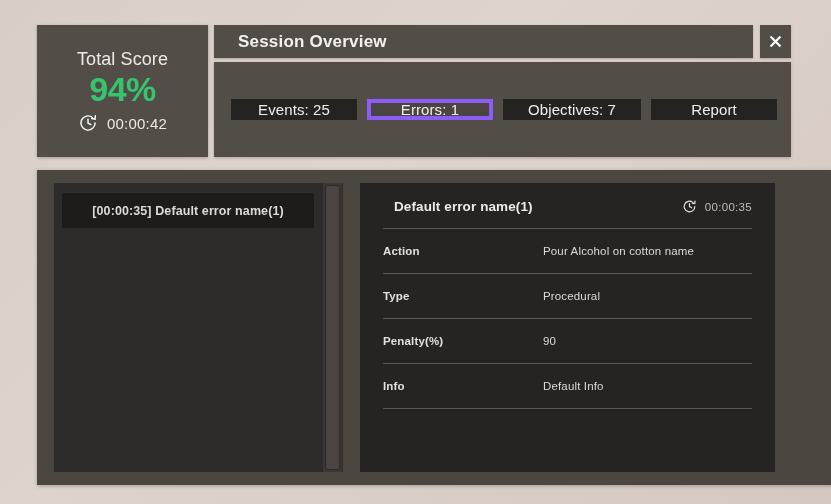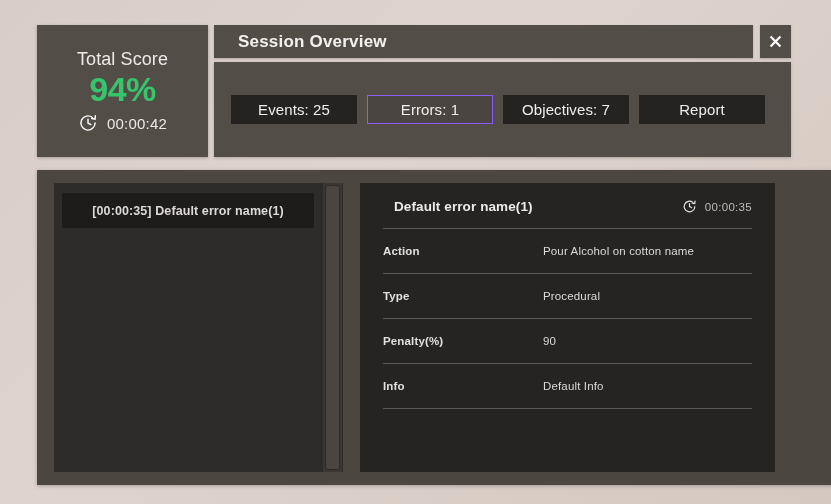--- a/index.html
+++ b/index.html
@@ -105,37 +105,37 @@
     align-items: center;
     box-shadow: 0 1px 3px rgba(0,0,0,0.22);
   }
   .stats-inner {
     display: flex;
     align-items: center;
     gap: 10px;
     padding-left: 17px;
   }
   .stat-btn {
-    height: 29px;
+    height: 21px;
     min-width: 126px;
-    padding: 0 12px;
+    padding: 0 24px;
     background: #242322;
     color: #f0eeec;
     font-size: 15px;
     display: flex;
     align-items: center;
     justify-content: center;
     border: 1px solid transparent;
     box-sizing: border-box;
     cursor: pointer;
     letter-spacing: 0.1px;
   }
   .stat-btn.active {
     background: #4b4541;
-    border: 1px solid #8b5cf6;
+    border: 4px solid #8b5cf6;
   }
 
   
   .content-panel {
     position: absolute;
     left: 37px;
     top: 170px;
     width: 826px;
     height: 315px;
     background: #4c4641;

